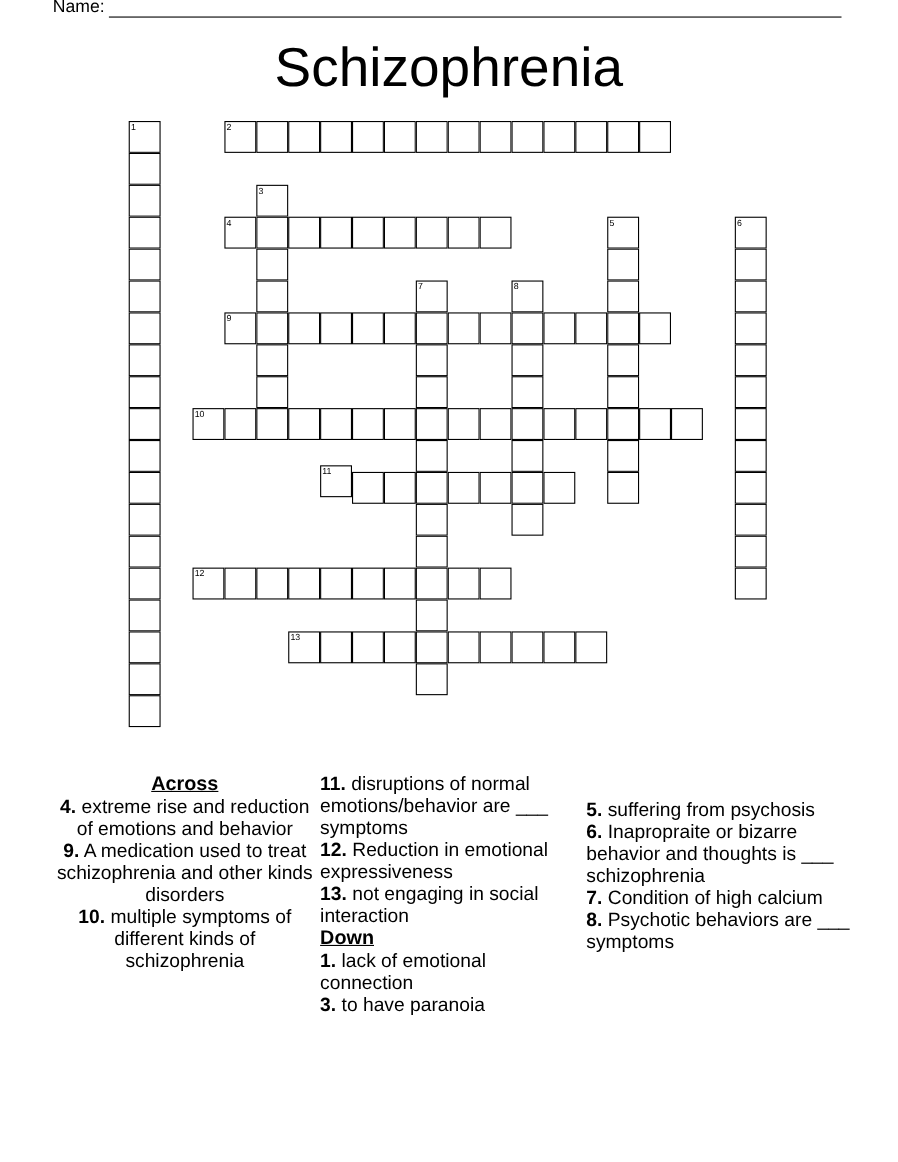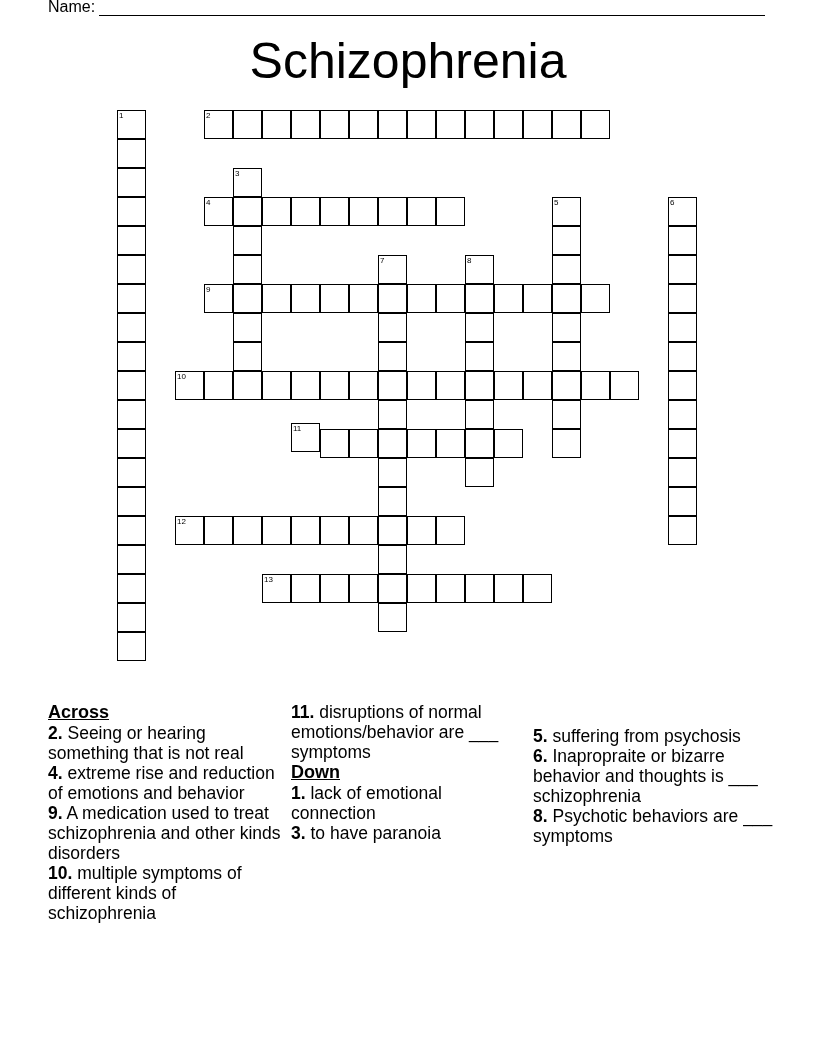--- a/index.html
+++ b/index.html
@@ -8,21 +8,21 @@
   .name-row { position: absolute; left: 48px; top: -2px; font-size: 16px; display: flex; align-items: flex-end; }
   .name-line { display: inline-block; width: 666px; border-bottom: 1px solid #000; height: 14px; margin-left: 4px; }
   .title { position: absolute; left: 0; top: 32px; width: 816px; text-align: center; font-size: 50px; }
   .grid { position: absolute; left: 0; top: 0; width: 816px; height: 680px; }
   .cell { position: absolute; width: 29px; height: 29px; box-sizing: border-box;
           border: 1.5px solid #000; background: #fff; }
   .cell input { width: 100%; height: 100%; border: none; background: transparent;
           padding: 0; text-align: center; font-size: 16px; font-family: "Liberation Sans", sans-serif; outline: none; text-transform: uppercase; }
   .num { position: absolute; left: 1px; top: 0px; font-size: 8px; line-height: 9px; color: #000; pointer-events: none; }
   .clues { position: absolute; top: 702px; font-size: 17.5px; line-height: 20px; }
-  .col1 { left: 48px; width: 240px; }
+  .col1 { left: 48px; width: 240px; text-align: center; }
   .col2 { left: 291px; width: 240px; }
   .col3 { left: 533px; width: 240px; margin-top: 24px; }
   .heading { font-weight: bold; text-decoration: underline; font-size: 18px; margin-bottom: 1px; }
   .clue { margin-bottom: 0; }
   .clue .n { font-weight: bold; }
 </style>
 </head>
 <body>
 
 <div class="name-row">
@@ -167,30 +167,32 @@
     <div class="cell" style="left: 349px; top: 574px;"><input maxlength="1" style=""></div>
     <div class="cell" style="left: 407px; top: 574px;"><input maxlength="1" style=""></div>
     <div class="cell" style="left: 436px; top: 574px;"><input maxlength="1" style=""></div>
     <div class="cell" style="left: 465px; top: 574px;"><input maxlength="1" style=""></div>
     <div class="cell" style="left: 494px; top: 574px;"><input maxlength="1" style=""></div>
     <div class="cell" style="left: 523px; top: 574px;"><input maxlength="1" style=""></div>
   </div>
 
 <div class="clues col1">
   <div class="heading">Across</div>
-  <div class="clue"><span class="n">2.</span> <span>Seeing or hearing something that is not real</span></div>
   <div class="clue"><span class="n">4.</span> <span>extreme rise and reduction of emotions and behavior</span></div>
   <div class="clue"><span class="n">9.</span> <span>A medication used to treat schizophrenia and other kinds disorders</span></div>
   <div class="clue"><span class="n">10.</span> <span>multiple symptoms of different kinds of schizophrenia</span></div>
 </div>
 
 <div class="clues col2">
   <div class="clue"><span class="n">11.</span> <span>disruptions of normal emotions/behavior are ___ symptoms</span></div>
+  <div class="clue"><span class="n">12.</span> <span>Reduction in emotional expressiveness</span></div>
+  <div class="clue"><span class="n">13.</span> <span>not engaging in social interaction</span></div>
   <div class="heading">Down</div>
   <div class="clue"><span class="n">1.</span> <span>lack of emotional connection</span></div>
   <div class="clue"><span class="n">3.</span> <span>to have paranoia</span></div>
 </div>
 
 <div class="clues col3">
   <div class="clue"><span class="n">5.</span> <span>suffering from psychosis</span></div>
   <div class="clue"><span class="n">6.</span> <span>Inapropraite or bizarre behavior and thoughts is ___ schizophrenia</span></div>
+  <div class="clue"><span class="n">7.</span> <span>Condition of high calcium</span></div>
   <div class="clue"><span class="n">8.</span> <span>Psychotic behaviors are ___ symptoms</span></div>
 </div>
 
 </body></html>

